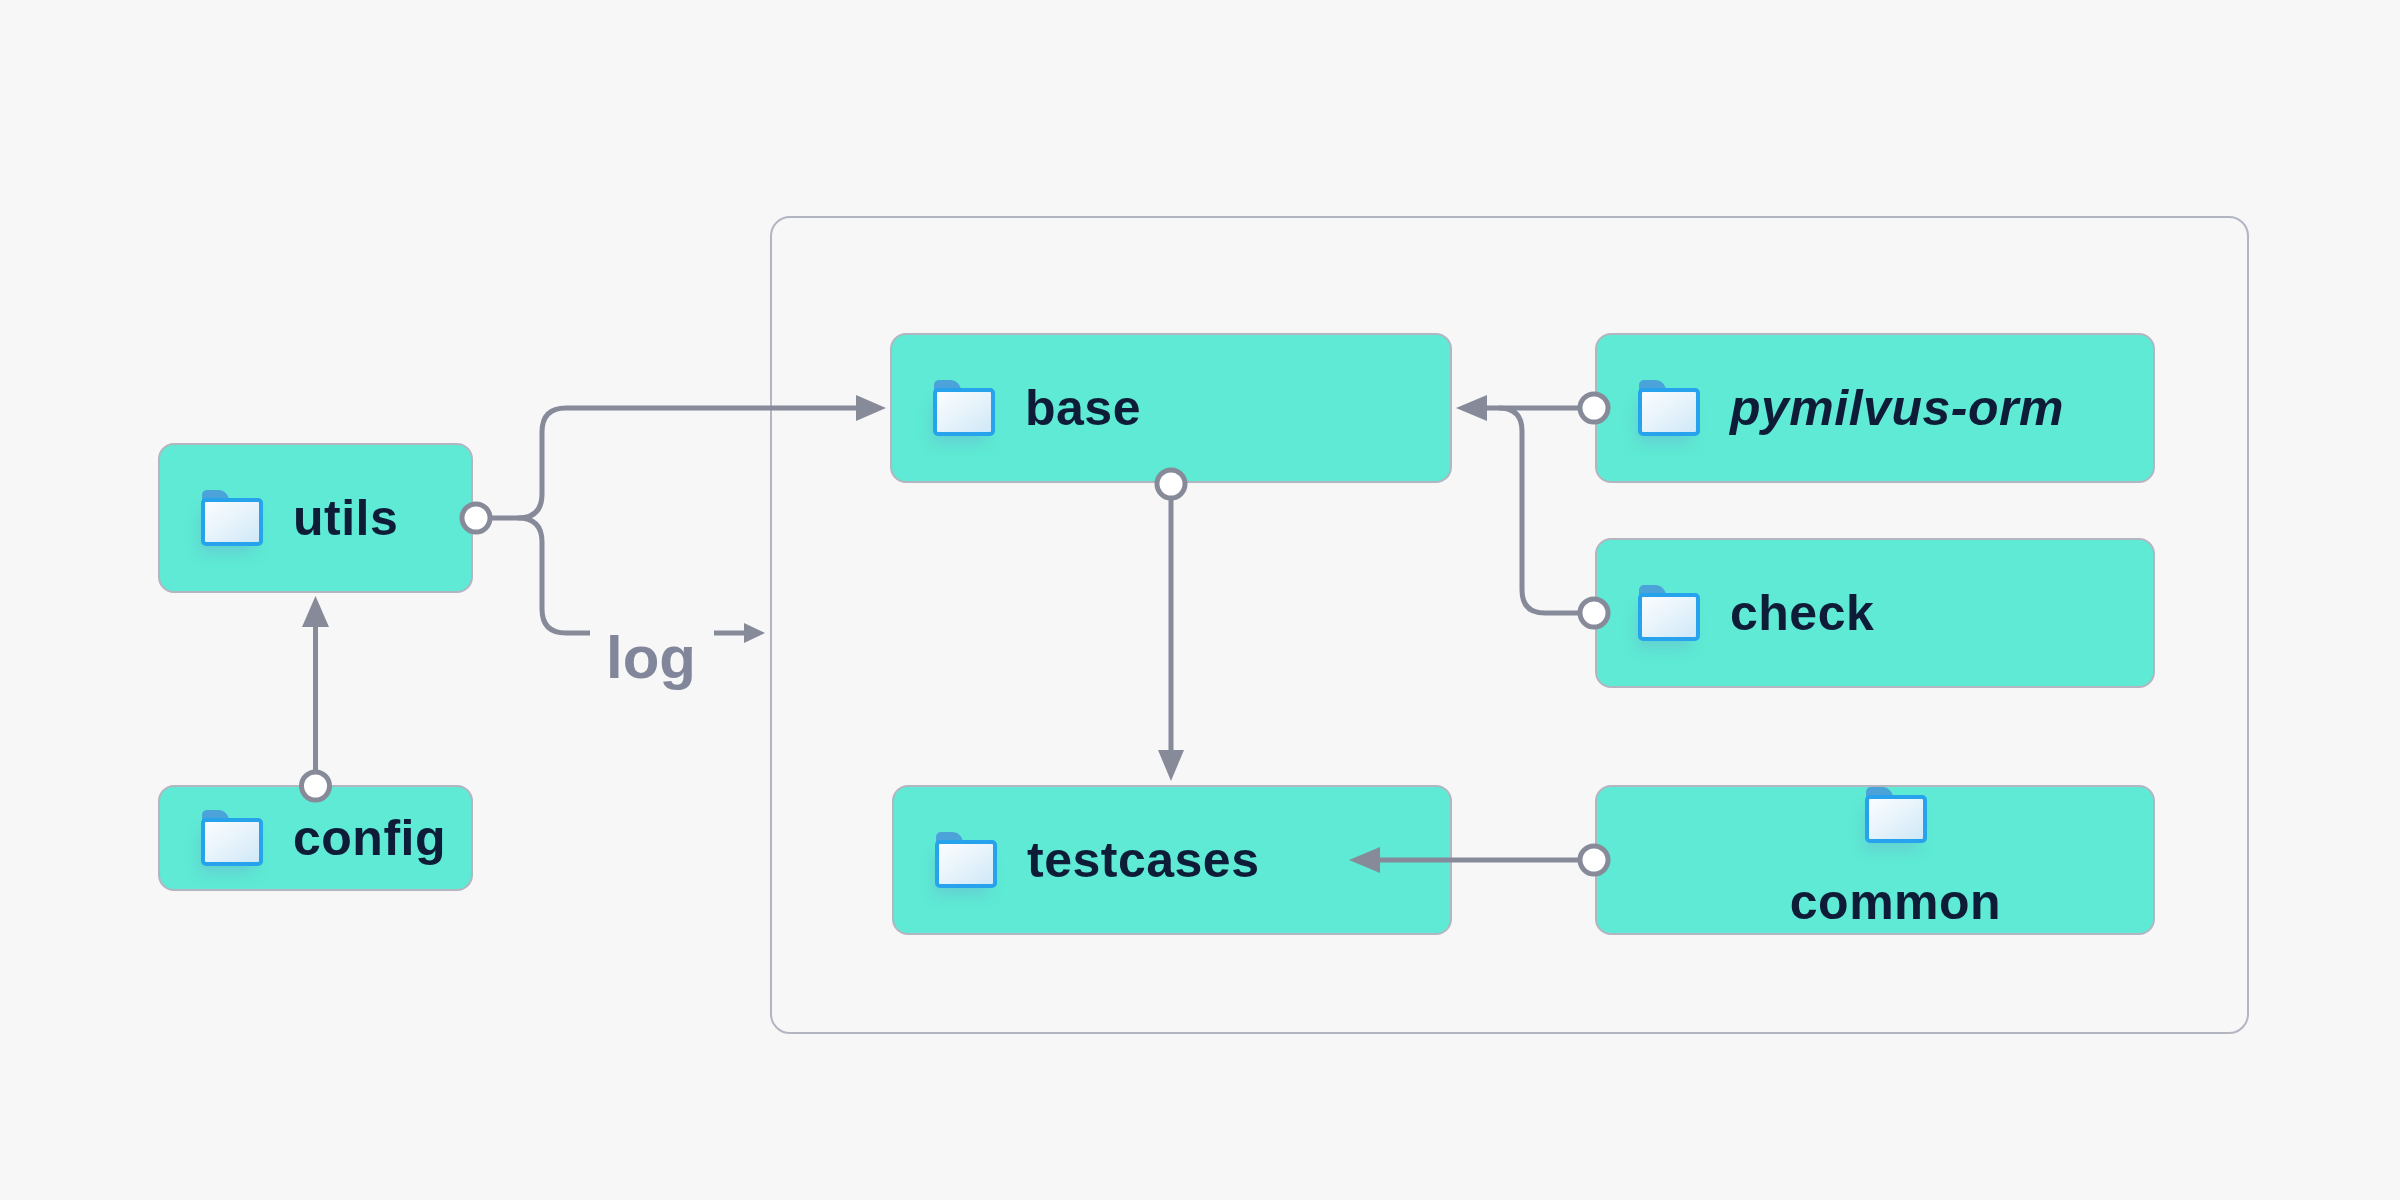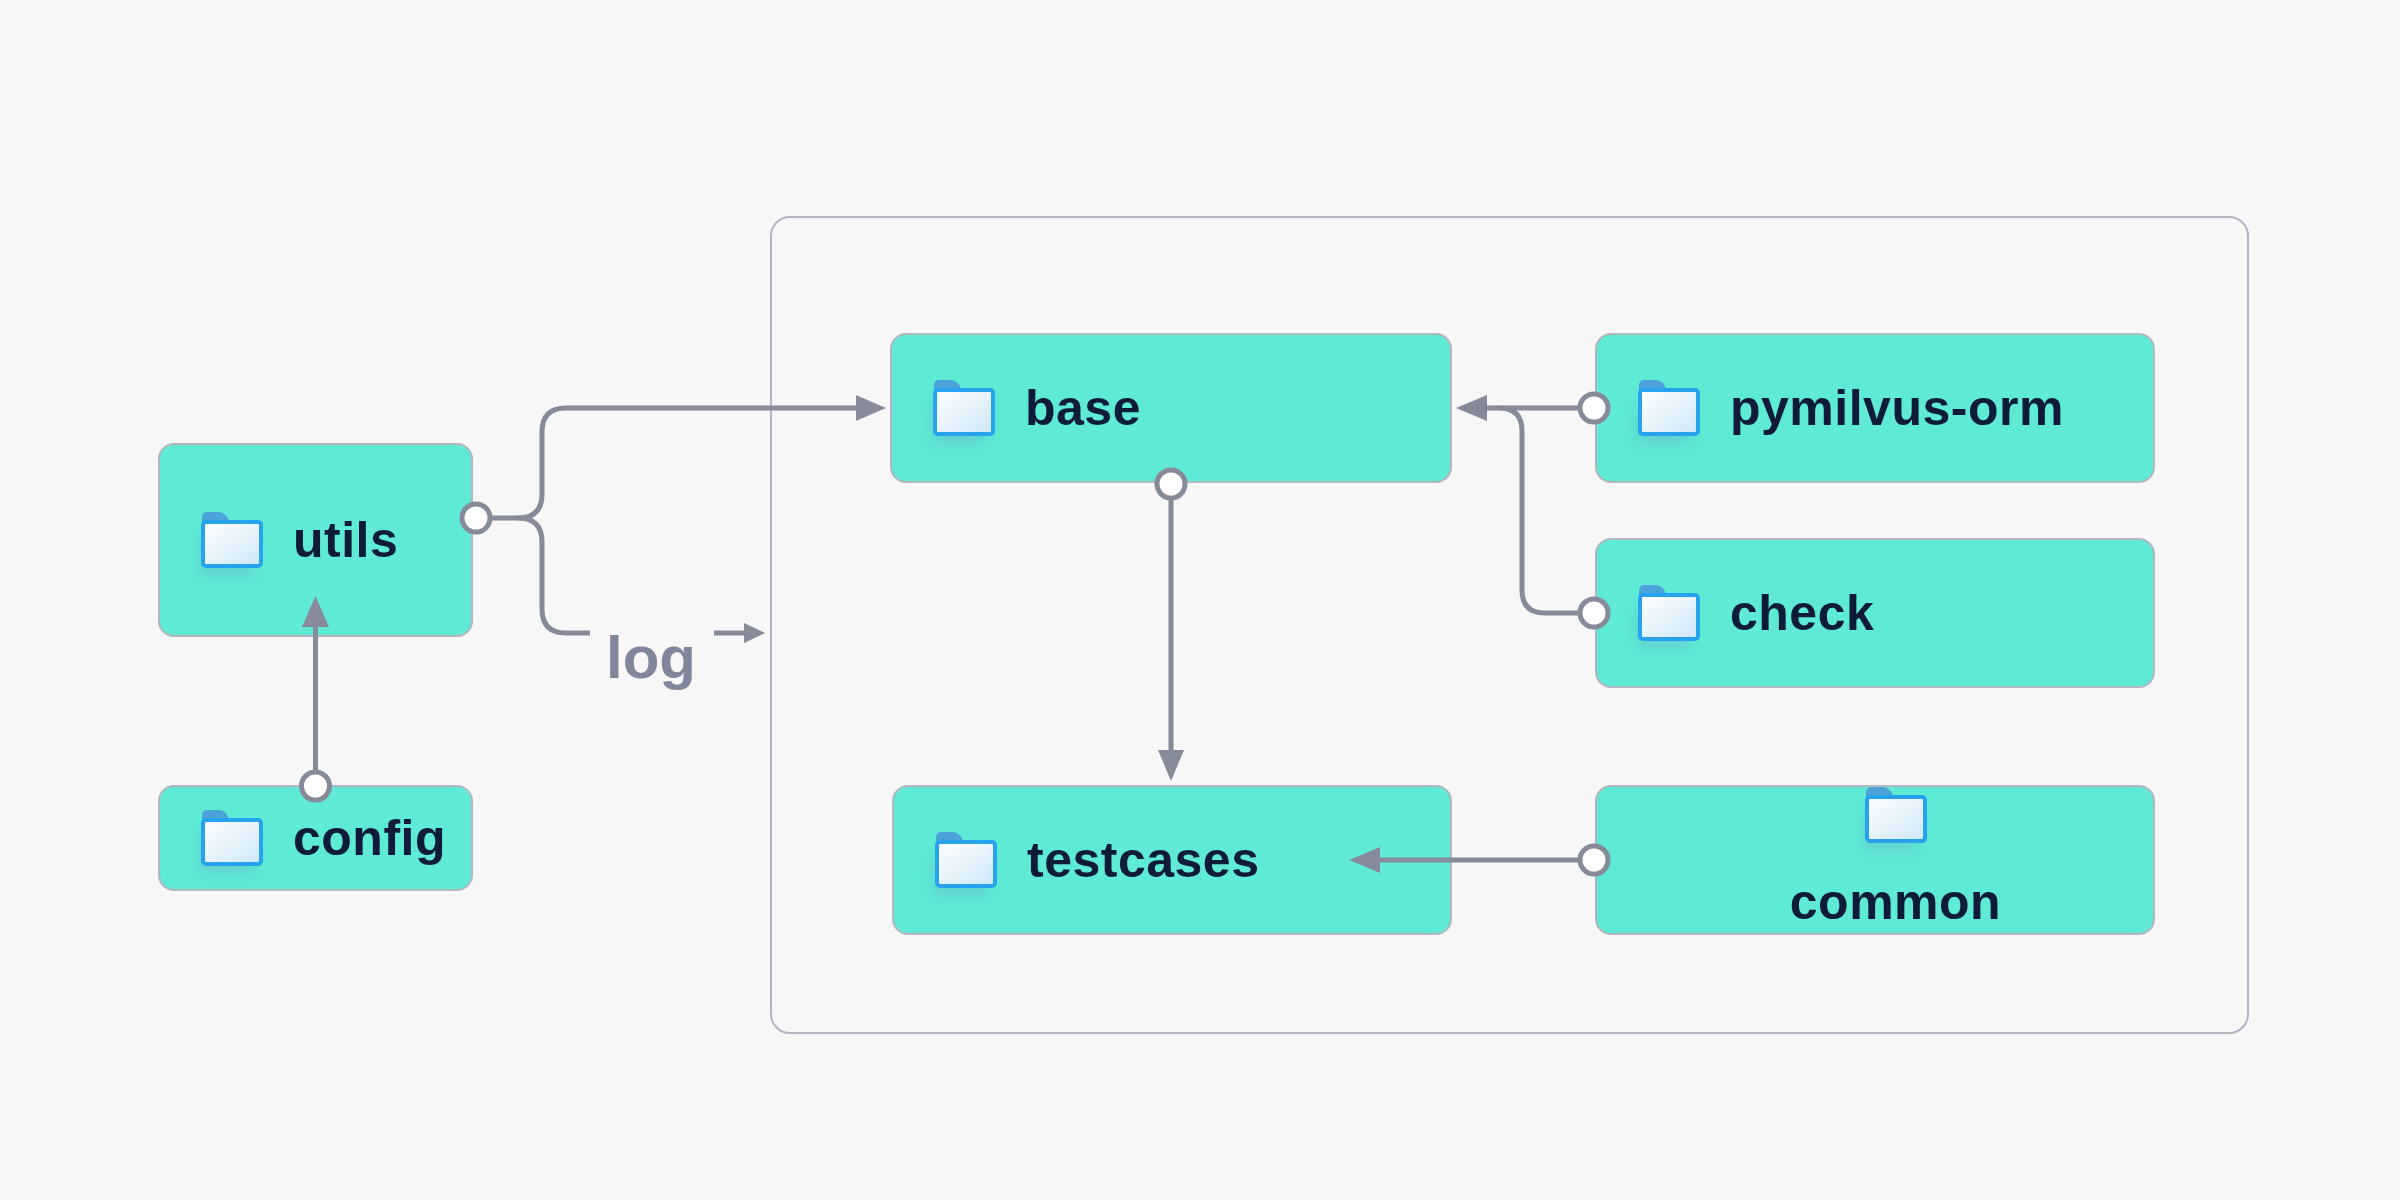--- a/index.html
+++ b/index.html
@@ -12,25 +12,25 @@
   .group-label{position:absolute;left:846px;top:186px;height:62px;
                display:flex;align-items:center;gap:24px;background:#f7f7f8;
                padding-right:18px;z-index:3;}
   .accent-bar{width:15px;height:57px;background:#14a9ea;display:inline-block;}
   .group-label .txt{font-size:46px;font-weight:700;color:#0e1c38;letter-spacing:1px;}
 
   
   .node{position:absolute;background:#5eead4;border:2.5px solid #b3b5c1;border-radius:16px;
         display:flex;align-items:center;padding-left:41px;gap:30px;box-sizing:border-box;z-index:2;}
   .node .label{font-size:50px;font-weight:700;color:#0e1c38;letter-spacing:0.5px;}
-  .n-utils    {left:158px; top:443px; width:315px; height:194px;align-items:center;}
+  .n-utils    {left:158px; top:443px; width:315px; height:150px;align-items:center;}
   .n-config   {left:158px; top:785px; width:315px; height:106px;}
   .n-base     {left:890px; top:333px; width:562px; height:150px;}
   .n-testcases{left:892px; top:785px; width:560px; height:150px;}
-  .n-pymilvus {left:1595px;top:333px; width:560px; height:150px;}
+  .n-pymilvus {left:1595px;top:333px; width:560px; height:150px;font-style:italic;}
   .n-check    {left:1595px;top:538px; width:560px; height:150px;}
   .n-common   {left:1595px;top:785px; width:560px; height:150px;flex-direction:column;}
 
   
   .folder{position:relative;width:62px;height:56px;flex:0 0 auto;}
   .folder .tab{position:absolute;top:0;left:1px;width:27px;height:18px;
                background:#4ba3da;border-radius:5px 11px 0 0;}
   .folder .fbody{position:absolute;top:8px;left:0;width:54px;height:40px;
                  background:linear-gradient(145deg,#fbfdff 0%,#e9f4fb 45%,#cfe8f8 100%);
                  border:4px solid #27a2ec;border-radius:5px;

